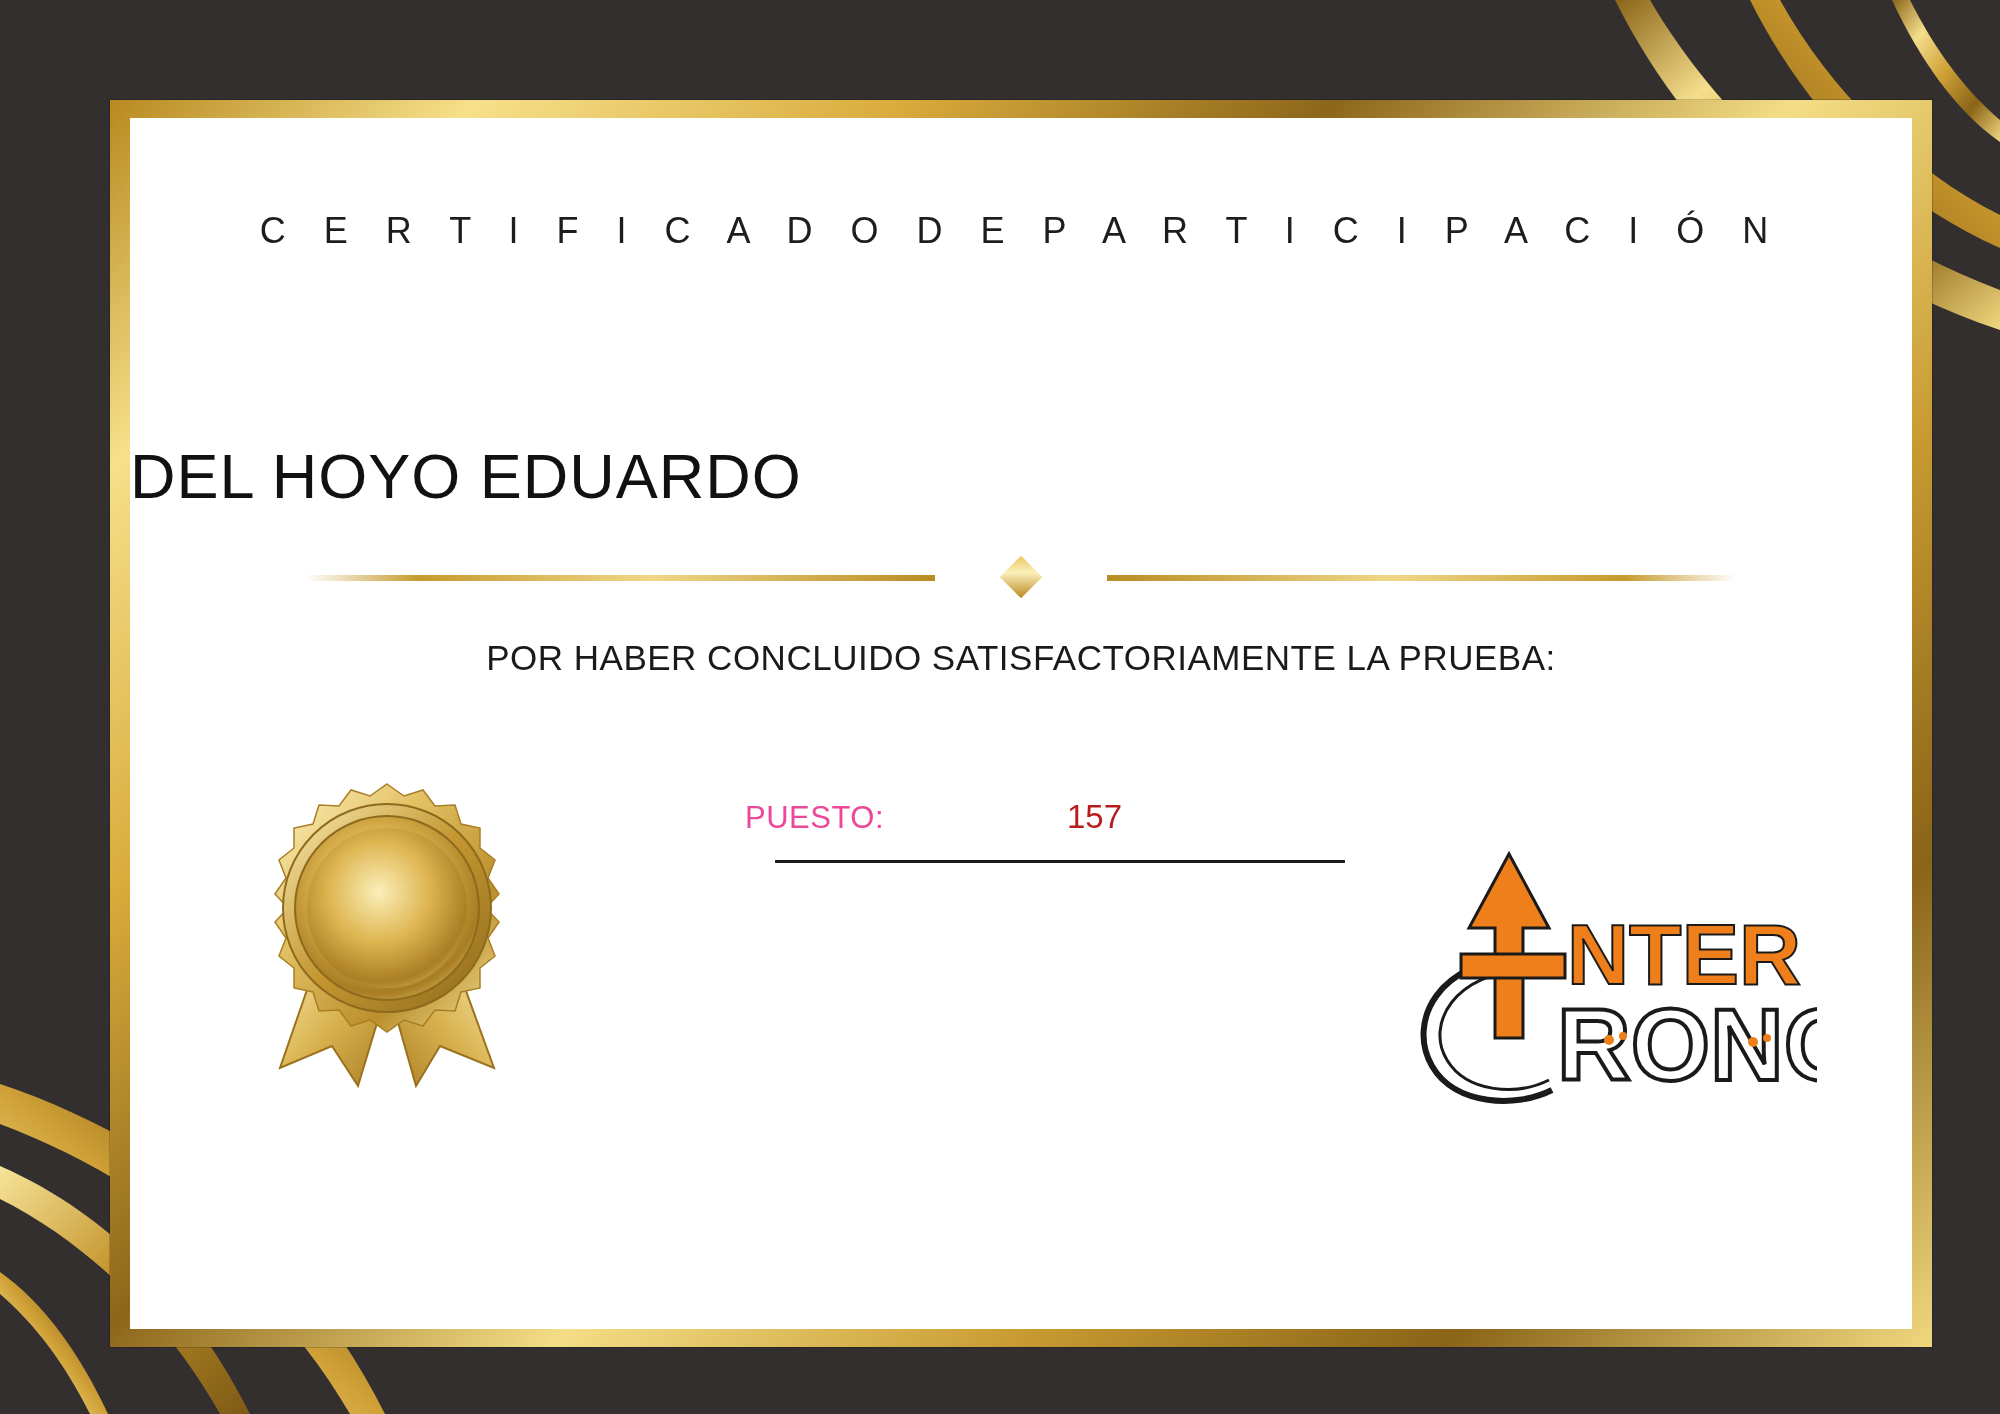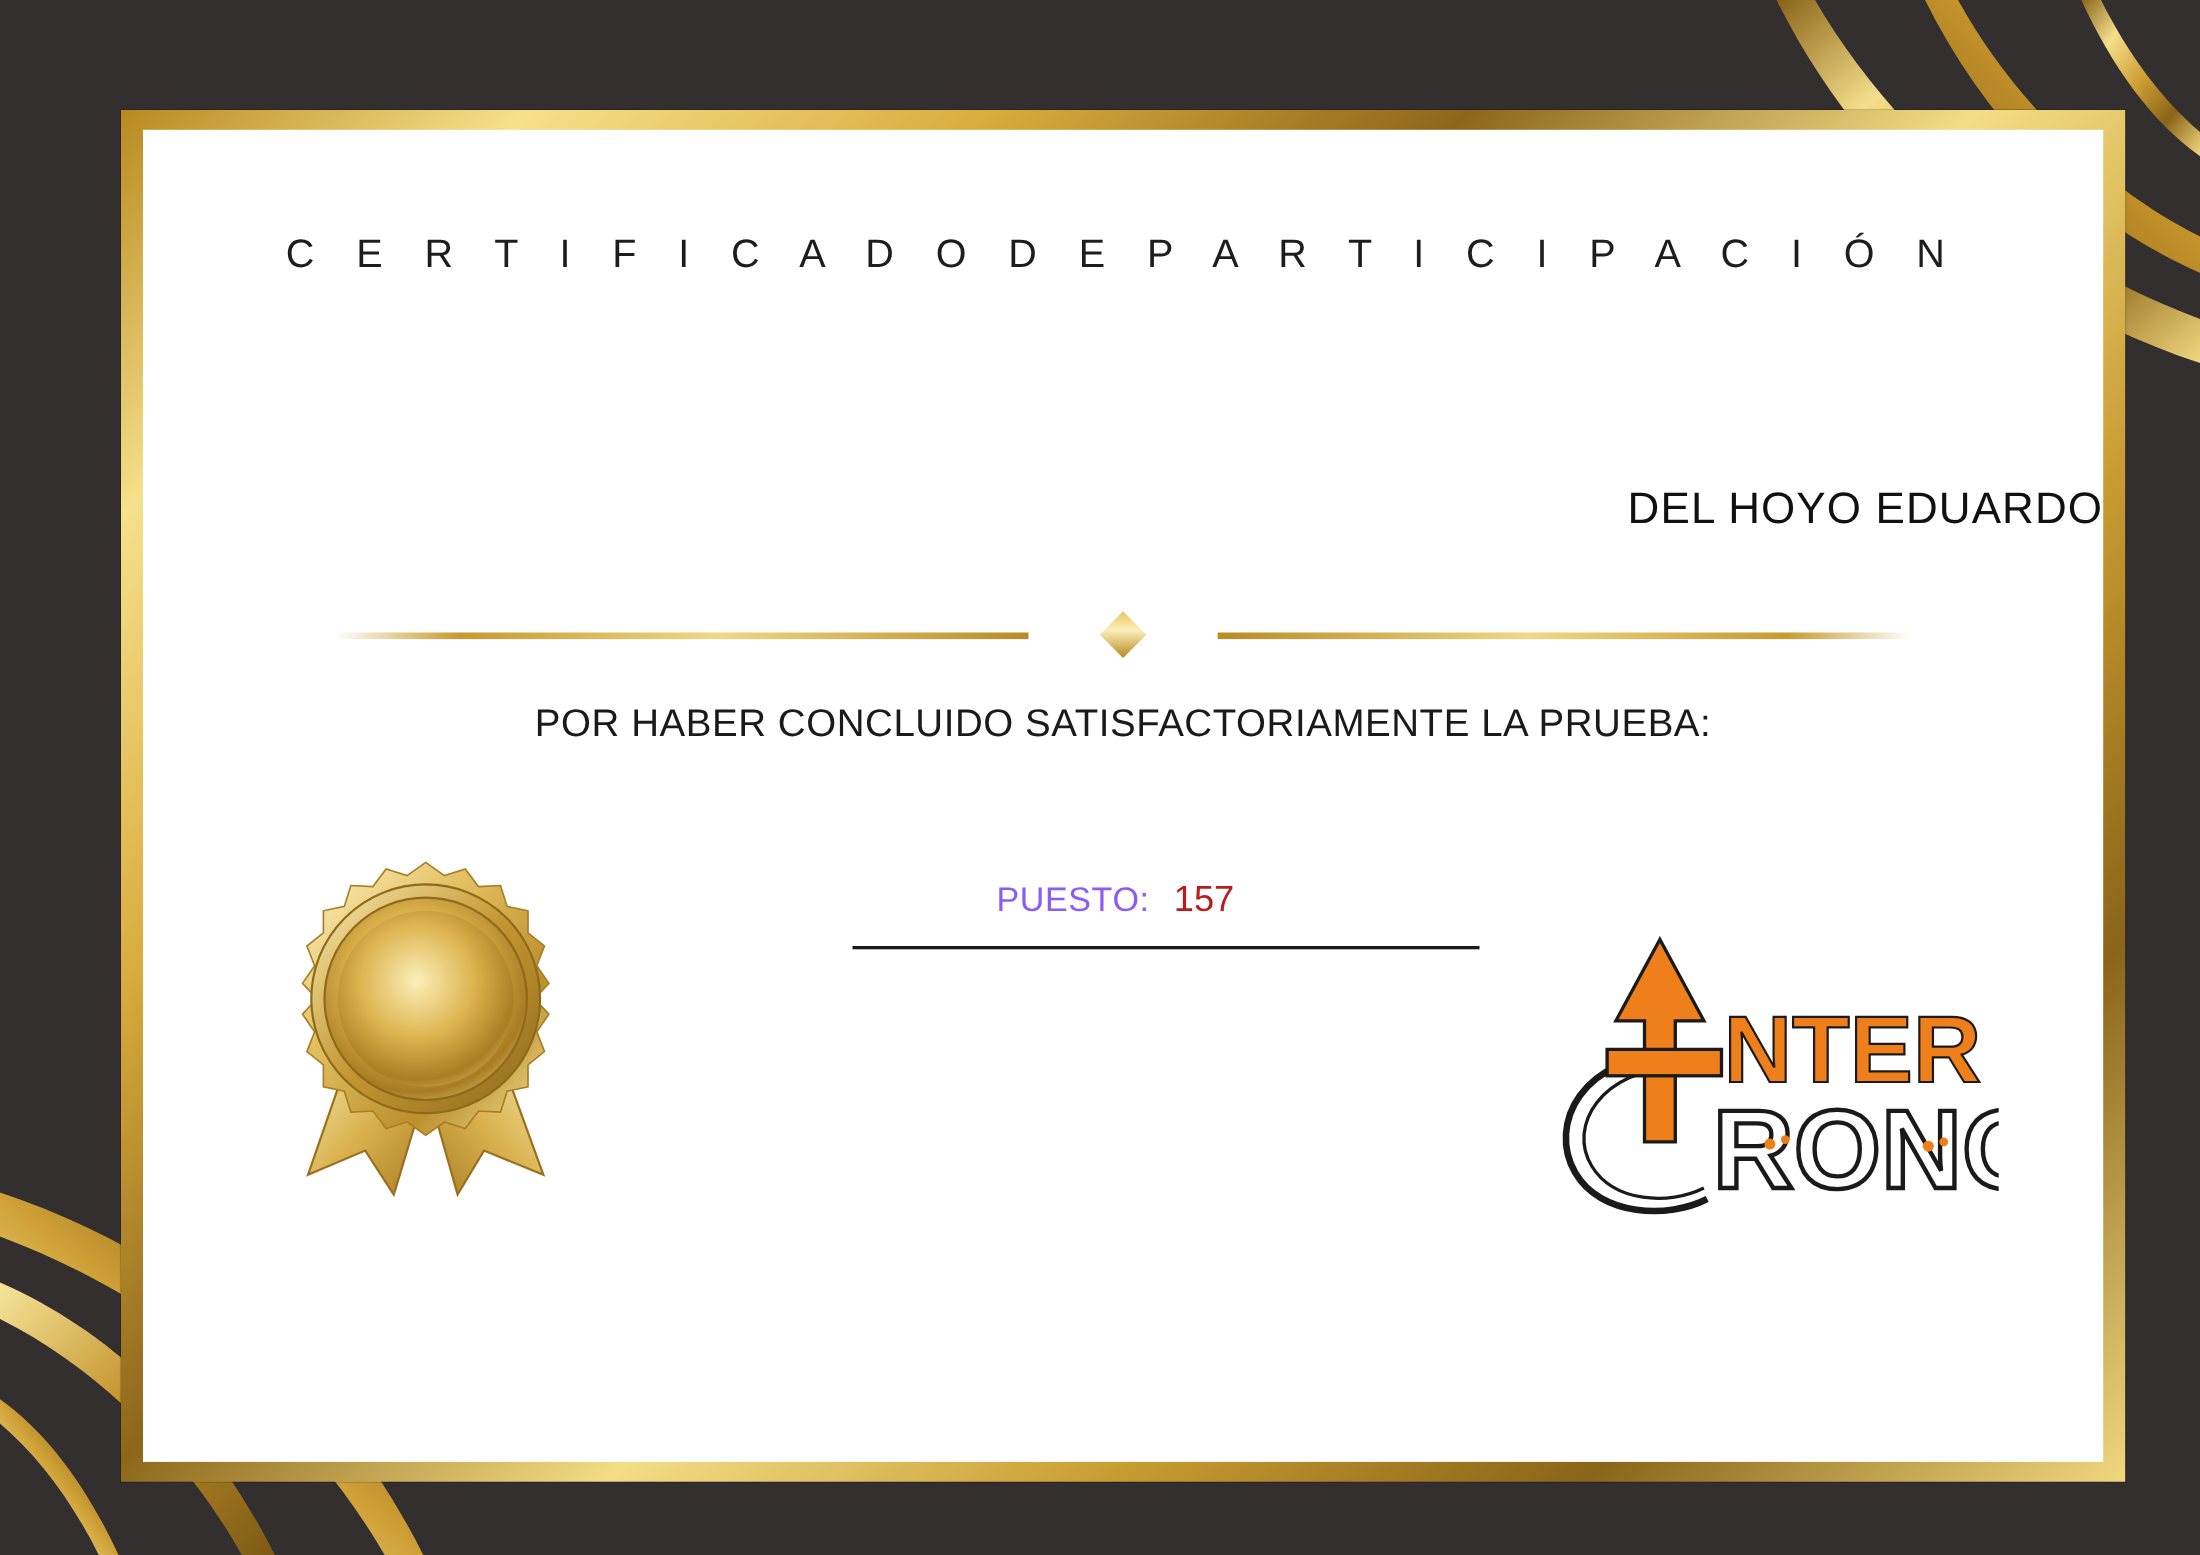--- a/index.html
+++ b/index.html
@@ -85,22 +85,22 @@
     color: #1d1d1d;
     font-weight: 400;
     white-space: nowrap;
   }
 
   .recipient-name {
     position: absolute;
     top: 322px;
     left: 0;
     right: 0;
-    text-align: right;
-    font-size: 40px;
+    text-align: left;
+    font-size: 63px;
     color: #111111;
     font-weight: 400;
     letter-spacing: 1px;
   }
 
   
   .divider {
     position: absolute;
     top: 440px;
     left: 175px;
@@ -147,23 +147,22 @@
     top: 680px;
     width: 590px;
   }
   .result-row {
     display: flex;
     align-items: baseline;
     margin-bottom: 10px;
   }
   .result-label {
     width: 300px;
-    text-align: right;
     font-size: 31px;
-    color: #8b5cf6;
+    color: #ec4899;
     letter-spacing: 0.5px;
   }
   .result-value {
     padding-left: 22px;
     font-size: 33px;
     color: #b91c1c;
   }
   .results-rule {
     margin-top: 24px;
     margin-left: 30px;

